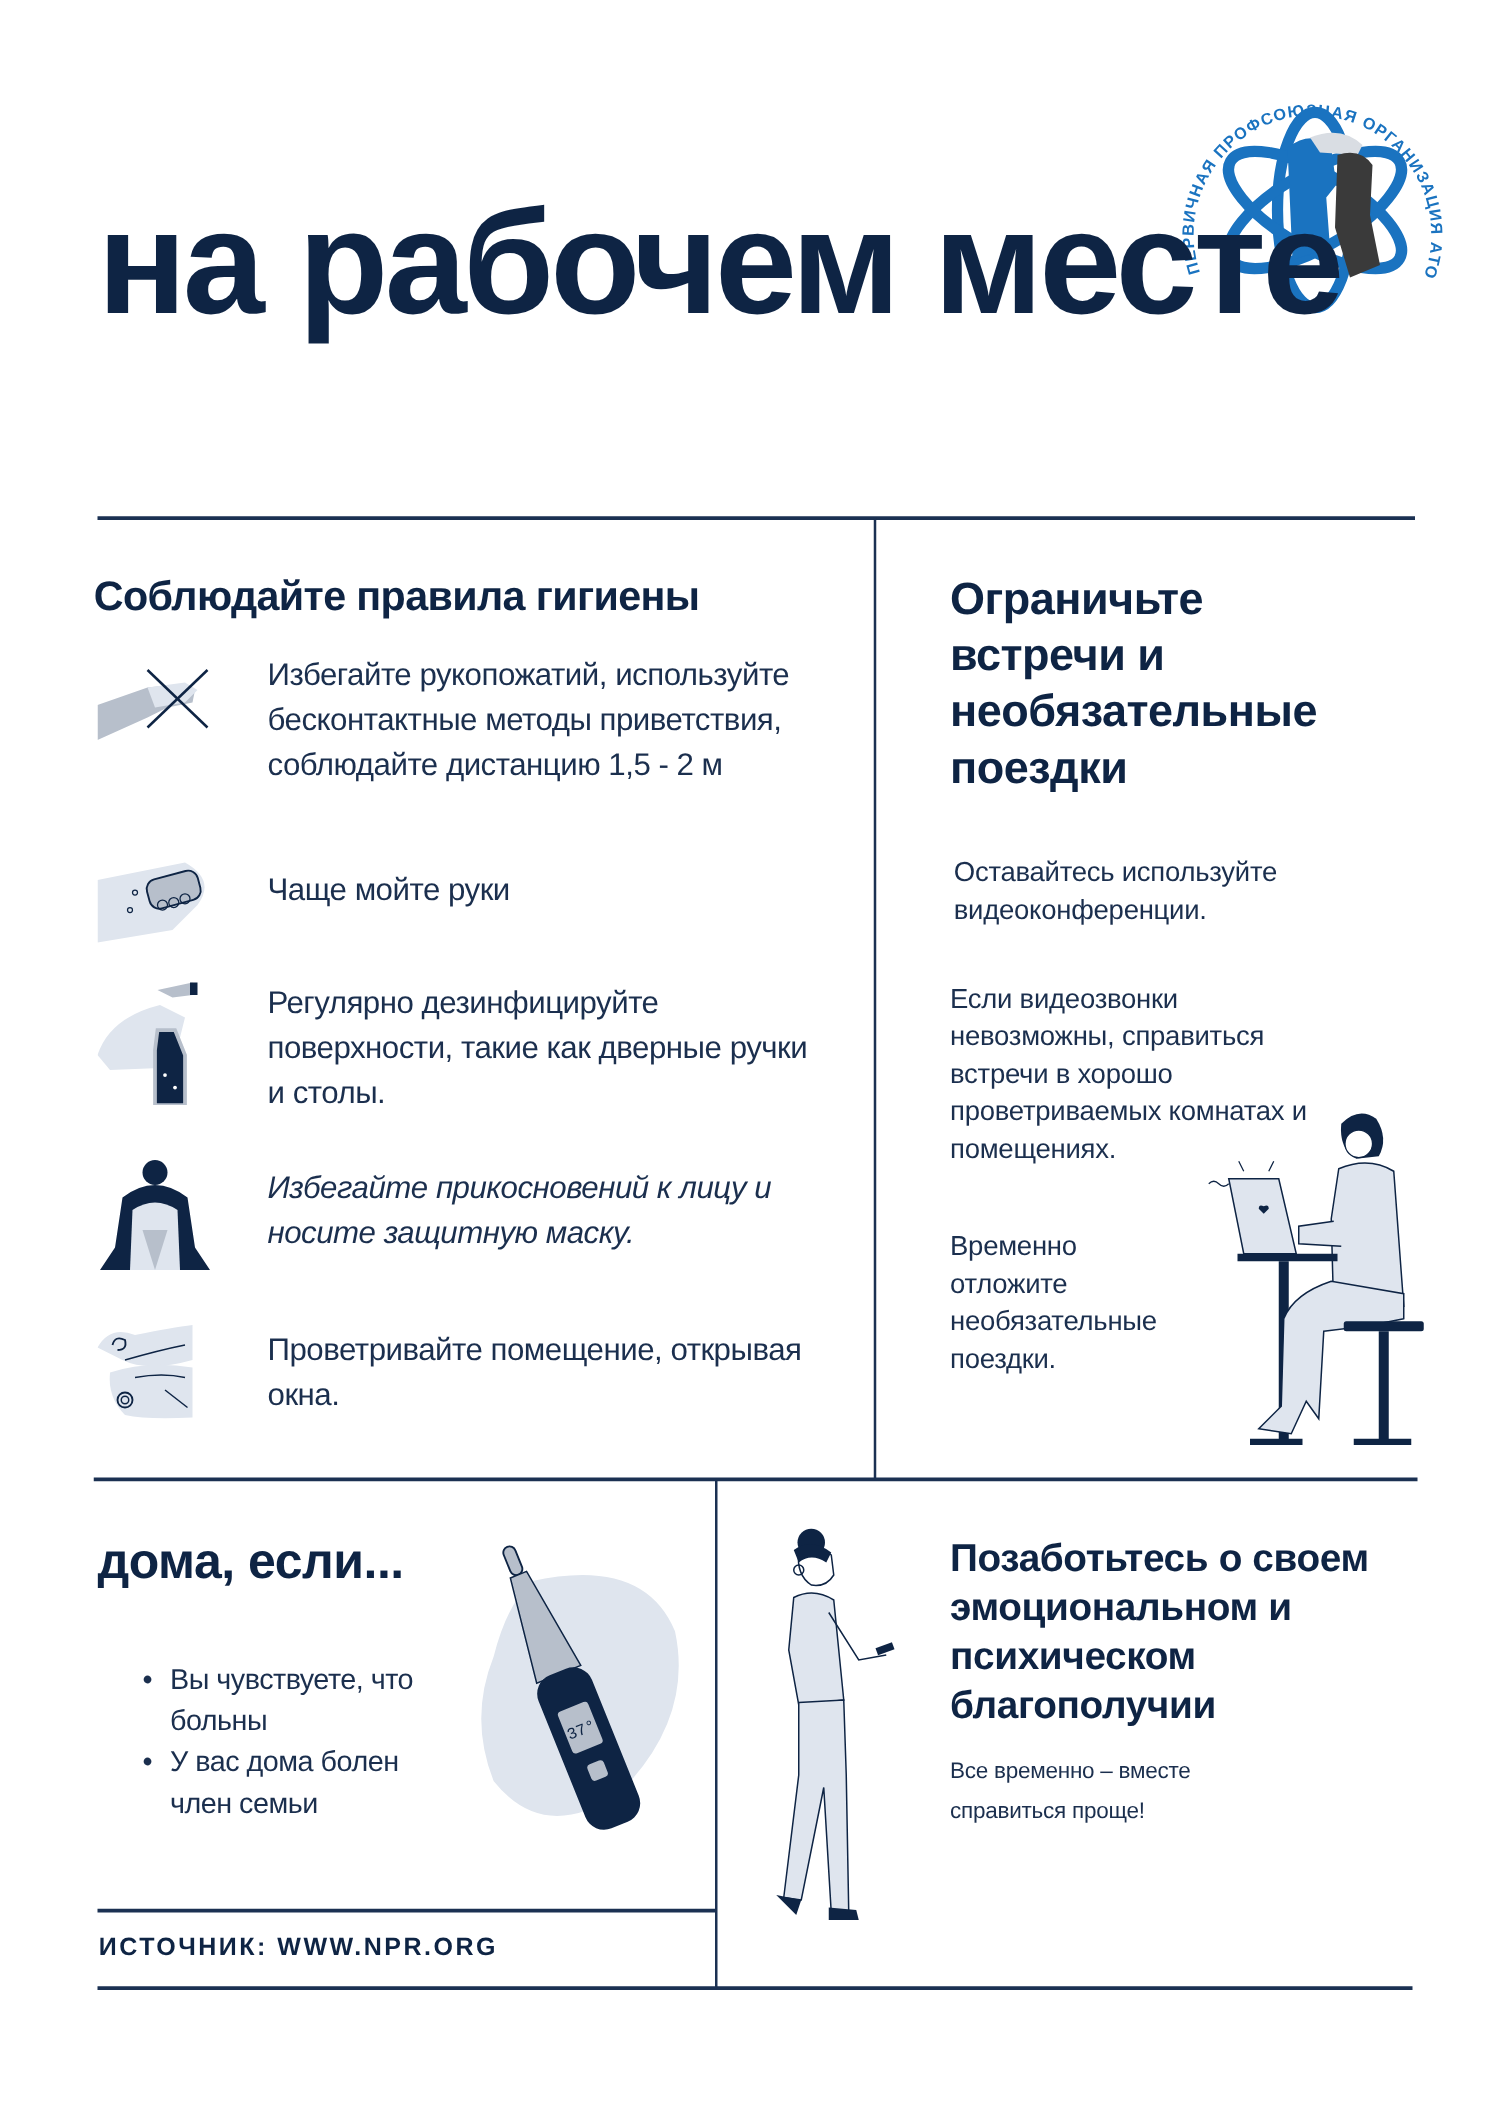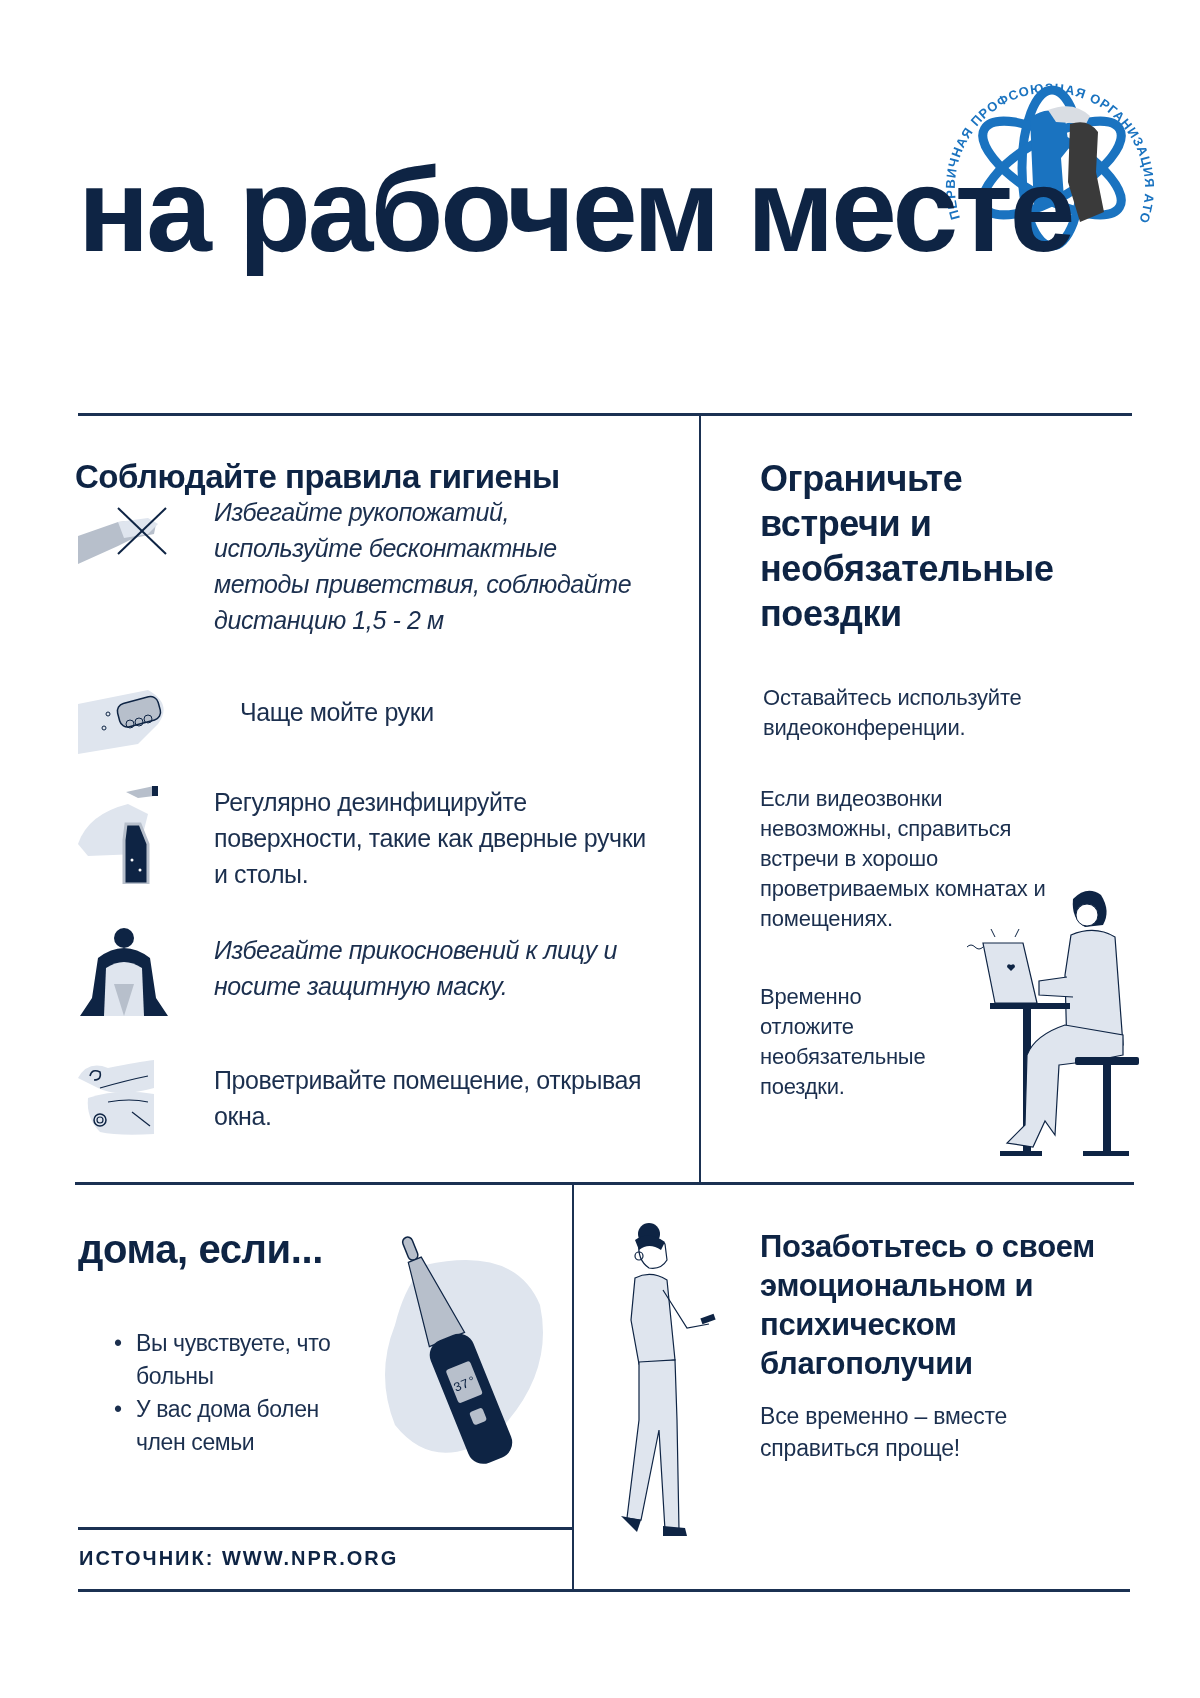--- a/index.html
+++ b/index.html
@@ -48,33 +48,33 @@
 
 <div class="hline" style="left:78px; top:413px; width:1054px;"></div>
 <div class="vline" style="left:699px; top:414px; height:770px;"></div>
 <div class="hline" style="left:75px; top:1182px; width:1059px;"></div>
 <div class="vline" style="left:572px; top:1184px; height:406px;"></div>
 <div class="hline" style="left:78px; top:1527px; width:494px;"></div>
 <div class="hline" style="left:78px; top:1589px; width:1052px;"></div>
 
 <div class="abs h2" style="left:75px; top:458px; font-size:33px; letter-spacing:-0.5px;">Соблюдайте правила гигиены</div>
 
-<div class="item" style="top:494px;font-style:italic;">
+<div class="item" style="top:522px;">
   <div class="ico">
     <svg width="92" height="80" viewBox="0 0 92 80">
       <polygon points="0,42 40,28 60,26 78,30 76,40 56,44 40,52 0,70" fill="#b7bfcb"></polygon>
       <polygon points="40,28 70,24 80,30 70,40 46,44" fill="#dfe5ee"></polygon>
       <line x1="40" y1="14" x2="88" y2="60" stroke="#0e2444" stroke-width="2"></line>
       <line x1="88" y1="14" x2="40" y2="60" stroke="#0e2444" stroke-width="2"></line>
     </svg>
   </div>
   <div class="txt body" style="width:440px;">Избегайте рукопожатий, используйте бесконтактные методы приветствия, соблюдайте дистанцию 1,5 - 2 м</div>
 </div>
 
-<div class="item" style="top:684px;gap:26px;">
+<div class="item" style="top:684px;">
   <div class="ico">
     <svg width="92" height="80" viewBox="0 0 92 80">
       <path d="M0 20 L70 6 Q95 20 80 40 L60 60 L0 70 Z" fill="#dfe5ee"></path>
       <rect x="40" y="16" width="42" height="24" rx="8" fill="#b7bfcb" stroke="#0e2444" stroke-width="1.5" transform="rotate(-15 60 28)"></rect>
       <circle cx="52" cy="40" r="4" fill="none" stroke="#0e2444"></circle>
       <circle cx="61" cy="38" r="4" fill="none" stroke="#0e2444"></circle>
       <circle cx="70" cy="35" r="4" fill="none" stroke="#0e2444"></circle>
       <circle cx="30" cy="30" r="2" fill="none" stroke="#0e2444"></circle>
       <circle cx="26" cy="44" r="2" fill="none" stroke="#0e2444"></circle>
     </svg>
@@ -203,13 +203,13 @@
   </svg>
 </div>
 
 <div class="abs h2" style="left:760px; top:1227px; font-size:31px; line-height:39px; letter-spacing:-0.3px;">
   <div>Позаботьтесь о своем</div>
   <div>эмоциональном и</div>
   <div>психическом</div>
   <div>благополучии</div>
 </div>
 
-<div class="abs body-sm" style="left:760px; top:1400px; width:270px; font-size:23px; line-height:32px;">Все временно – вместе справиться проще!</div>
+<div class="abs body-sm" style="left:760px; top:1400px; width:270px; font-size:18px; line-height:32px;">Все временно – вместе справиться проще!</div>
 
 </body></html>

